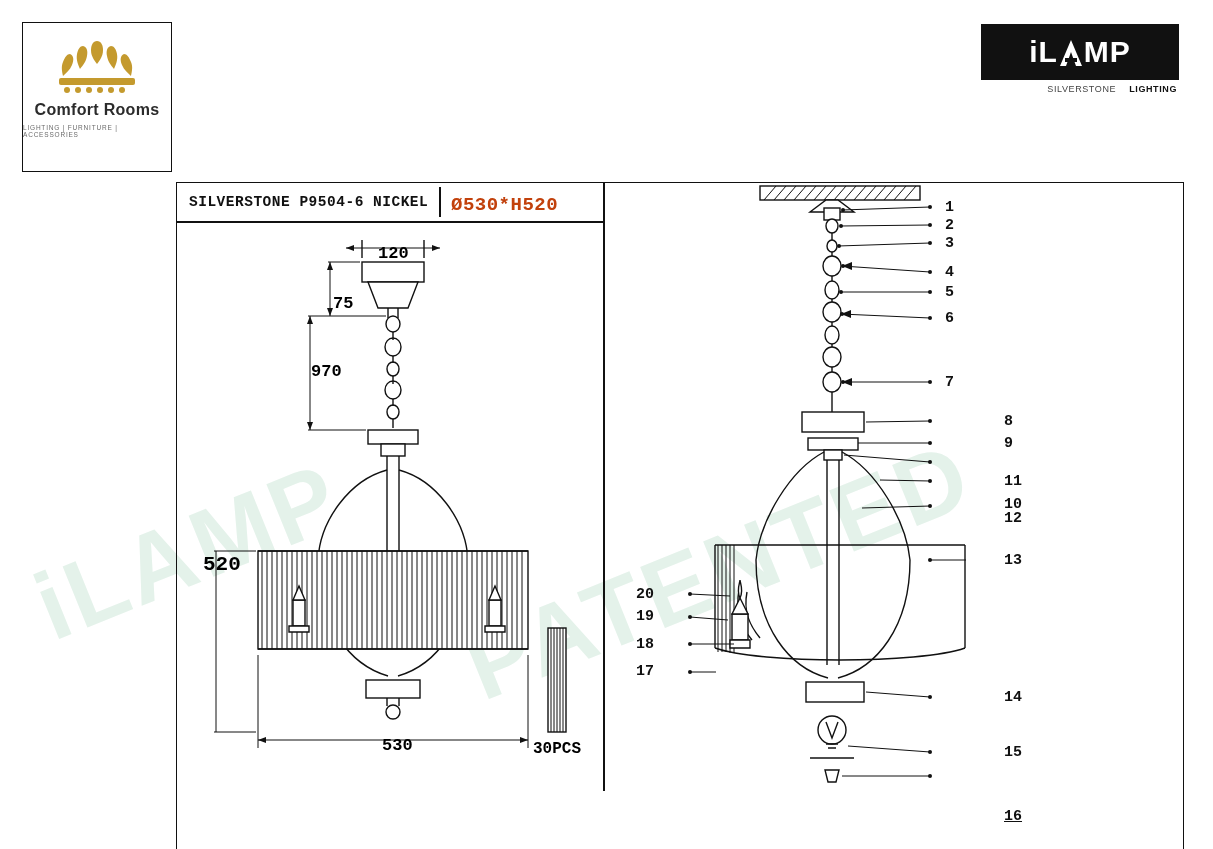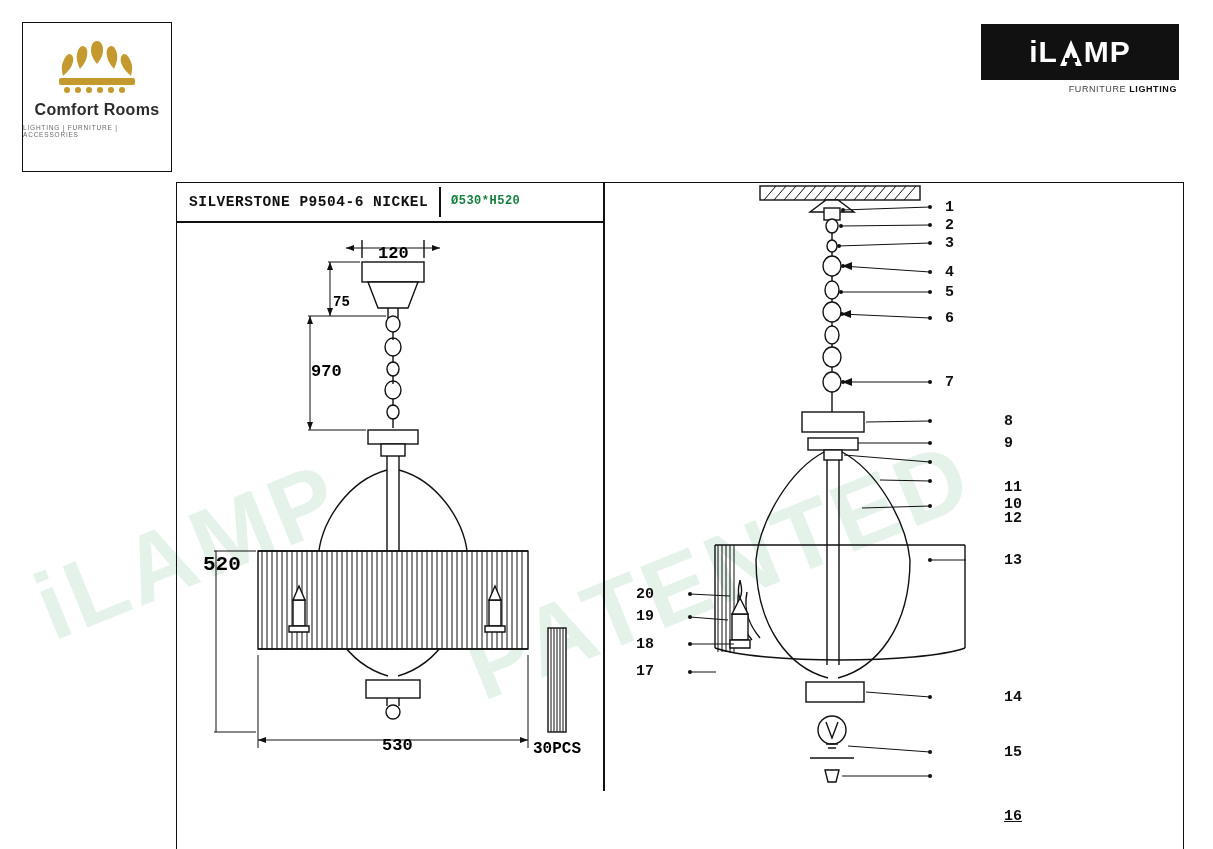--- a/index.html
+++ b/index.html
@@ -105,21 +105,21 @@
     width: 26px;
   }
   .ilamp-sub {
     position: absolute;
     right: 36px; top: 84px;
     font-size: 9px;
     letter-spacing: .6px;
     color: #444;
     z-index: 3;
   }
-  .ilamp-sub b { color: #111; }
+  .ilamp-sub b { color: #111; margin-left: 10px; }
   
   .title {
     position: absolute;
     left: 190px; top: 72px;
     width: 840px;
     text-align: center;
     font-family: "Liberation Serif", serif;
     font-size: 44px;
     font-weight: bold;
     letter-spacing: 2px;
@@ -160,36 +160,36 @@
   .model-vsep {
     position: absolute;
     left: 262px; top: 4px;
     width: 1.5px; height: 30px;
     background: #111;
   }
   .model-dim {
     position: absolute;
     left: 274px; top: 11px;
     font-family: "Liberation Mono", monospace;
-    font-size: 12px;
+    font-size: 19px;
     font-weight: bold;
     letter-spacing: .5px;
-    color: #15803d;
+    color: #c2410c;
     text-align: right;
   }
   
   .dim {
     position: absolute;
     font-family: "Liberation Mono", monospace;
     font-weight: bold;
     color: #000000;
     z-index: 4;
   }
   .dim-120 { left: 378px; top: 244px; font-size: 17px; }
-  .dim-75  { left: 333px; top: 294px; font-size: 14px; }
+  .dim-75  { left: 333px; top: 294px; font-size: 17px; }
   .dim-970 { left: 311px; top: 362px; font-size: 17px; }
   .dim-520 { left: 203px; top: 553px; font-size: 21px; }
   .dim-530 { left: 382px; top: 736px; font-size: 17px; }
   .dim-30pcs { left: 533px; top: 740px; font-size: 16px; }
   
   .callout {
     position: absolute;
     font-family: "Liberation Mono", monospace;
     font-size: 15px;
     font-weight: bold;
@@ -245,21 +245,21 @@
         <span class="lamp-a">
         <svg viewBox="0 0 26 30" width="26" height="30" style="position:relative;top:3px">
           <path d="M13 2 L24 28 L18 28 L13 14 L8 28 L2 28 Z" fill="#ffffff"></path>
           <rect x="7" y="20" width="12" height="4" fill="#111111"></rect>
         </svg>
       </span>
         <span>M</span>
         <span>P</span>
     </div>
   </div>
-  <div class="ilamp-sub"><span>FURNITURE </span><b>LIGHTING</b></div>
+  <div class="ilamp-sub"><span>SILVERSTONE </span><b>LIGHTING</b></div>
 
 
   <svg class="art" viewBox="0 0 1213 849">
     <g stroke="#111" fill="none" stroke-width="1.4">
 
       <rect x="362" y="262" width="62" height="20" fill="#fff"></rect>
       <path d="M368 282 L378 308 L408 308 L418 282 Z" fill="#fff"></path>
       <path d="M388 308 L388 318 M398 308 L398 318"></path>
 
       <ellipse cx="393" cy="324" rx="7" ry="8"></ellipse>
@@ -555,21 +555,21 @@
   <div class="callout" style="left:945px; top:199px;">1</div>
   <div class="callout" style="left:945px; top:217px;">2</div>
   <div class="callout" style="left:945px; top:235px;">3</div>
   <div class="callout" style="left:945px; top:264px;">4</div>
   <div class="callout" style="left:945px; top:284px;">5</div>
   <div class="callout" style="left:945px; top:310px;">6</div>
   <div class="callout" style="left:945px; top:374px;">7</div>
   <div class="callout" style="left:1004px; top:413px;">8</div>
   <div class="callout" style="left:1004px; top:435px;">9</div>
   <div class="callout" style="left:1004px; top:454px;margin-top:42px;">10</div>
-  <div class="callout" style="left:1004px; top:473px;margin-top:6px;">11</div>
+  <div class="callout" style="left:1004px; top:473px;">11</div>
   <div class="callout" style="left:1004px; top:498px;margin-top:12px;">12</div>
   <div class="callout" style="left:1004px; top:552px;">13</div>
   <div class="callout" style="left:1004px; top:689px;">14</div>
   <div class="callout" style="left:1004px; top:744px;">15</div>
   <div class="callout" style="left:1004px; top:808px;text-decoration:underline;">16</div>
   <div class="callout" style="left:636px; top:663px;">17</div>
   <div class="callout" style="left:636px; top:636px;">18</div>
   <div class="callout" style="left:636px; top:608px;">19</div>
   <div class="callout" style="left:636px; top:586px;">20</div>
 

